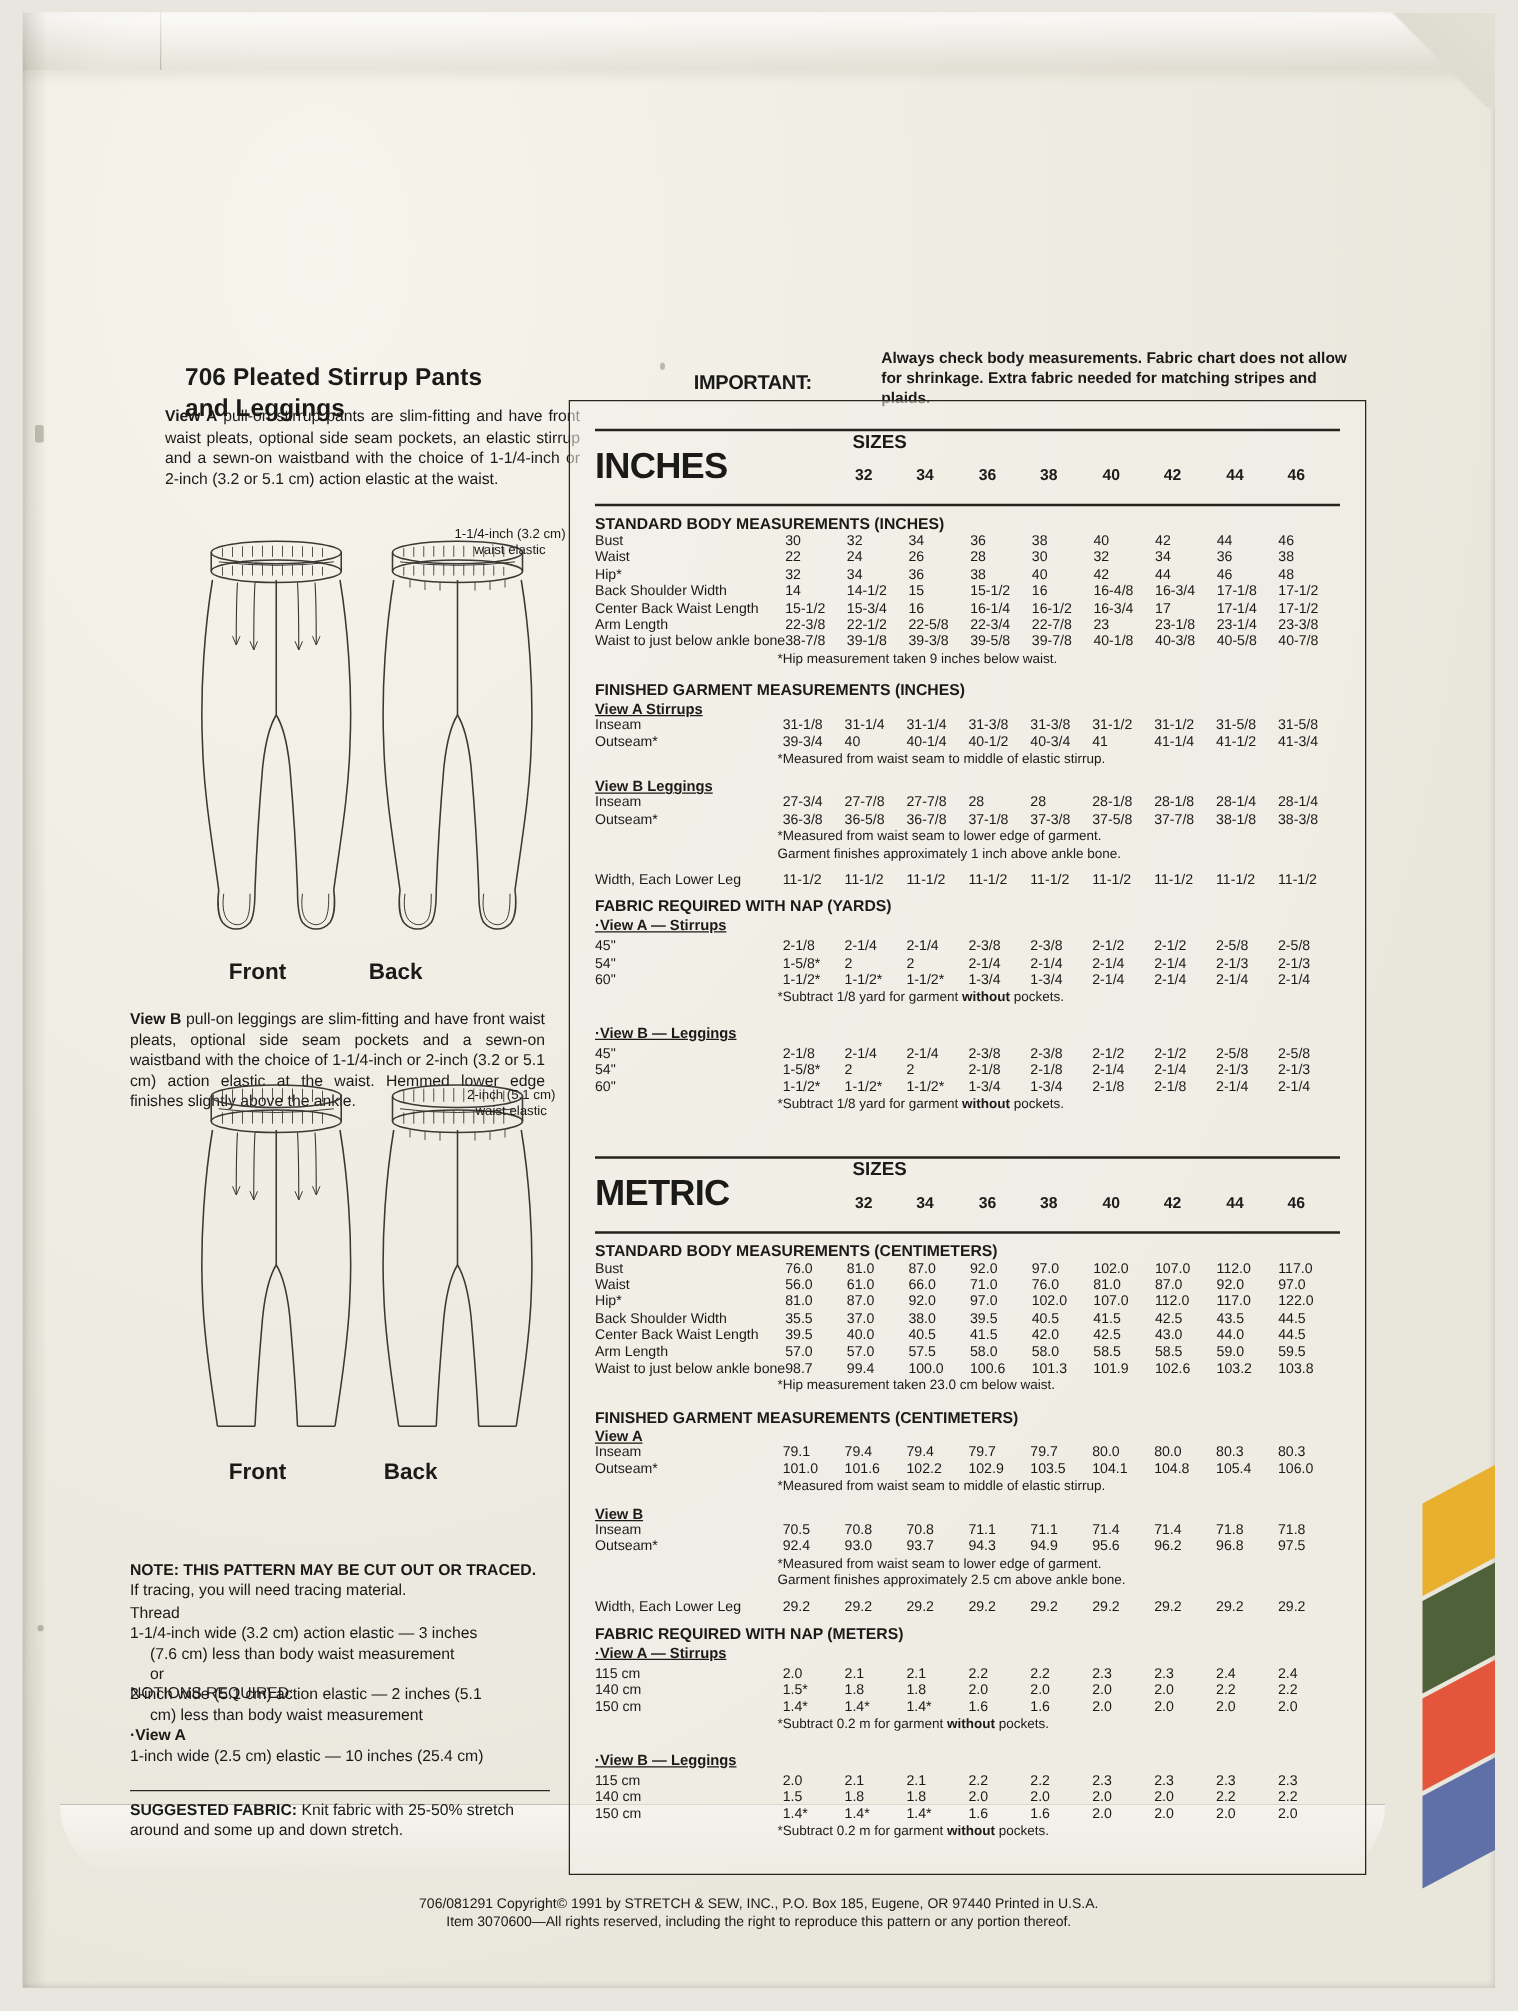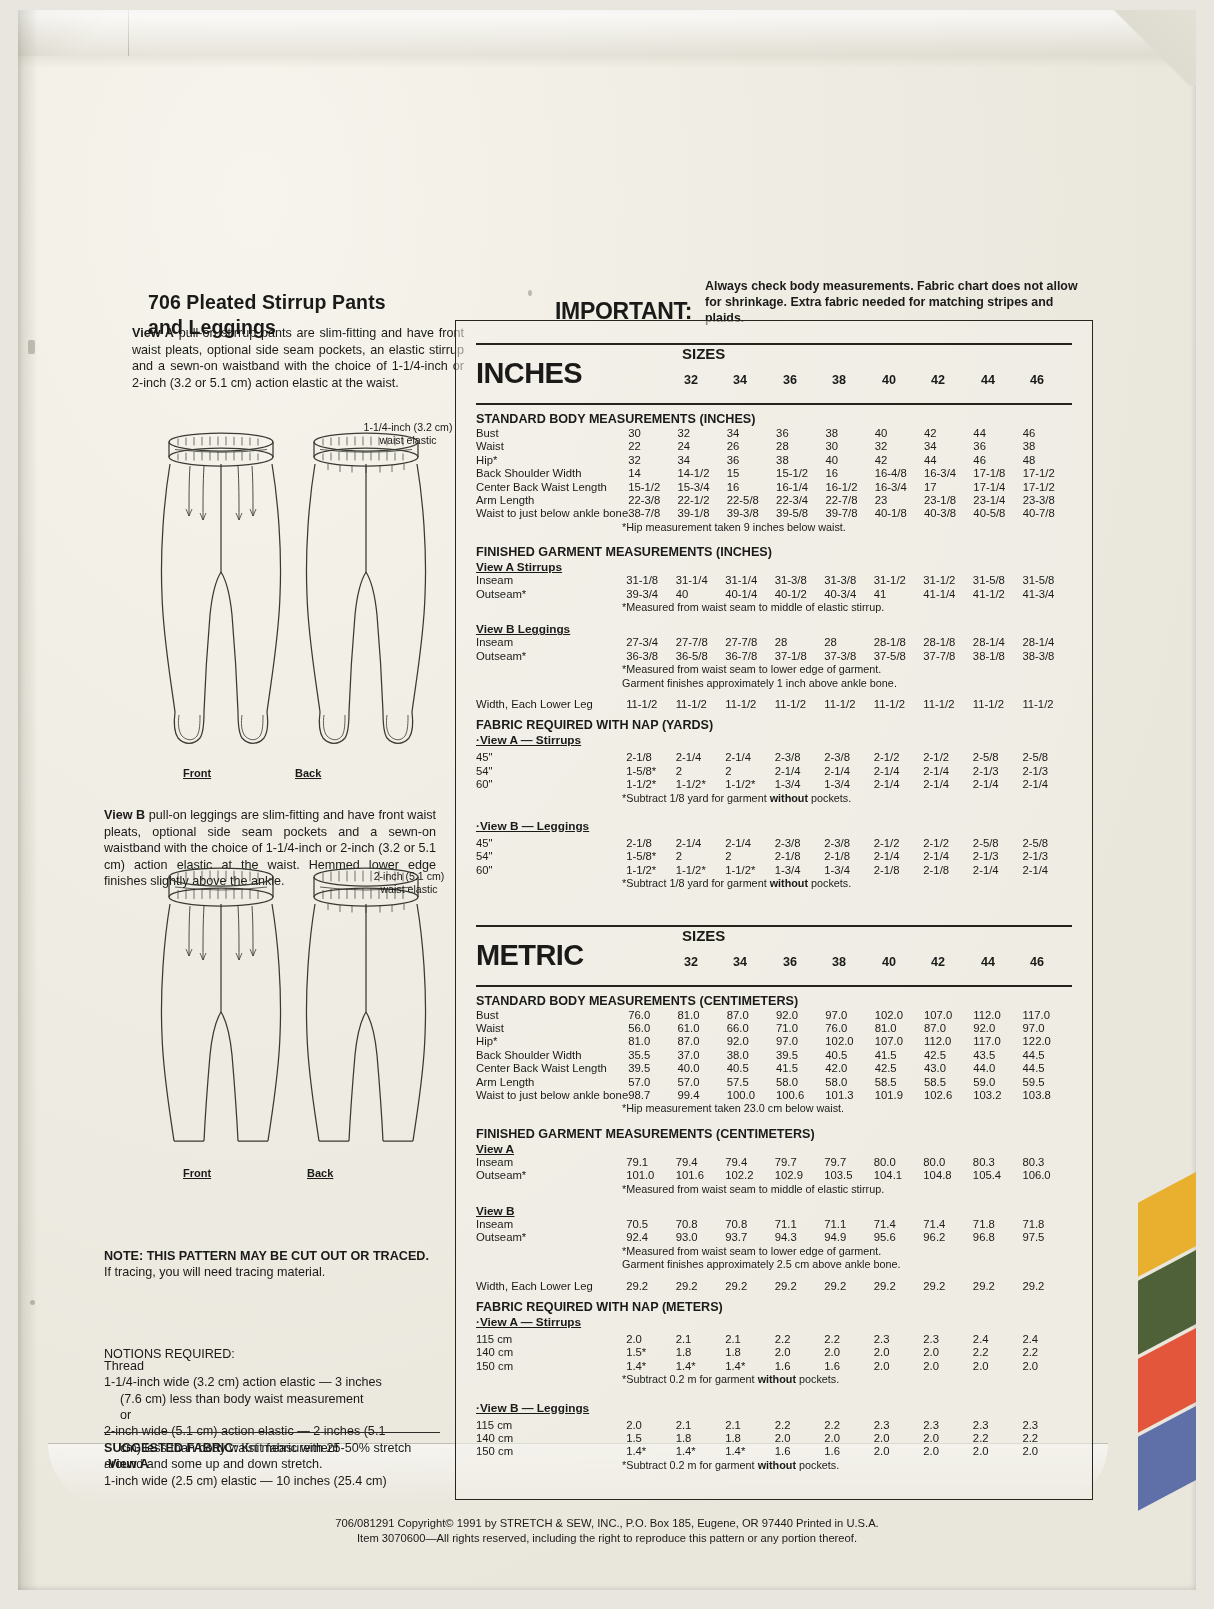--- a/index.html
+++ b/index.html
@@ -35,43 +35,43 @@
     background:linear-gradient(90deg,rgba(140,136,120,.28),rgba(255,255,255,0));}
 
   
   #title{position:absolute;left:86px;top:280px;width:350px;
     font-size:19.5px;font-weight:bold;line-height:1.28;letter-spacing:.1px;margin-left:44px;}
   .desc{position:absolute;font-size:12.6px;line-height:1.32;text-align:justify;}
   .desc b{font-weight:bold;}
   #viewA-desc{left:86px;top:315px;width:332px;margin-left:28px;}
   #viewB-desc{left:86px;top:797px;width:332px;}
 
-  #important-label{position:absolute;left:537px;top:288px;font-size:23px;font-weight:bold;letter-spacing:-.3px;}
+  #important-label{position:absolute;left:537px;top:288px;font-size:16px;font-weight:bold;letter-spacing:-.3px;}
   #important-text{position:absolute;left:687px;top:268px;width:384px;
     font-size:12.4px;font-weight:bold;line-height:1.30;}
 
   
   .figwrap{position:absolute;}
   #figA{left:130px;top:410px;}
   #figB{left:130px;top:845px;}
-  .caption{position:absolute;font-size:11px;font-weight:bold;text-decoration:underline;}
+  .caption{position:absolute;font-size:18px;font-weight:bold;}
   #capA-front{left:165px;top:757px;}
   #capA-back{left:277px;top:757px;}
   #capB-front{left:165px;top:1157px;}
   #capB-back{left:289px;top:1157px;}
   .elastic-note{position:absolute;font-size:10.6px;line-height:1.25;text-align:center;}
   #elasticA{left:337px;top:411px;width:106px;}
   #elasticB{left:345px;top:860px;width:92px;}
 
   
   .note{position:absolute;font-size:12.6px;line-height:1.30;width:334px;left:86px;}
   .note b{font-weight:bold;}
   #note-cut{top:1238px;}
   #notions-head{top:1336px;font-weight:normal;}
-  #notions-body{top:1348px;}
+  #notions-body{top:1272px;}
   .u{font-weight:bold;}
   #sugg{top:1430px;}
   .hr-left{position:absolute;left:86px;width:336px;border-top:1px solid #2a2a26;}
 
   
   #footer{position:absolute;left:0;top:1506px;width:1178px;text-align:center;
     font-size:11.2px;line-height:1.32;}
 
   
   #chart{position:absolute;left:437px;top:310px;width:636px;height:1178px;

